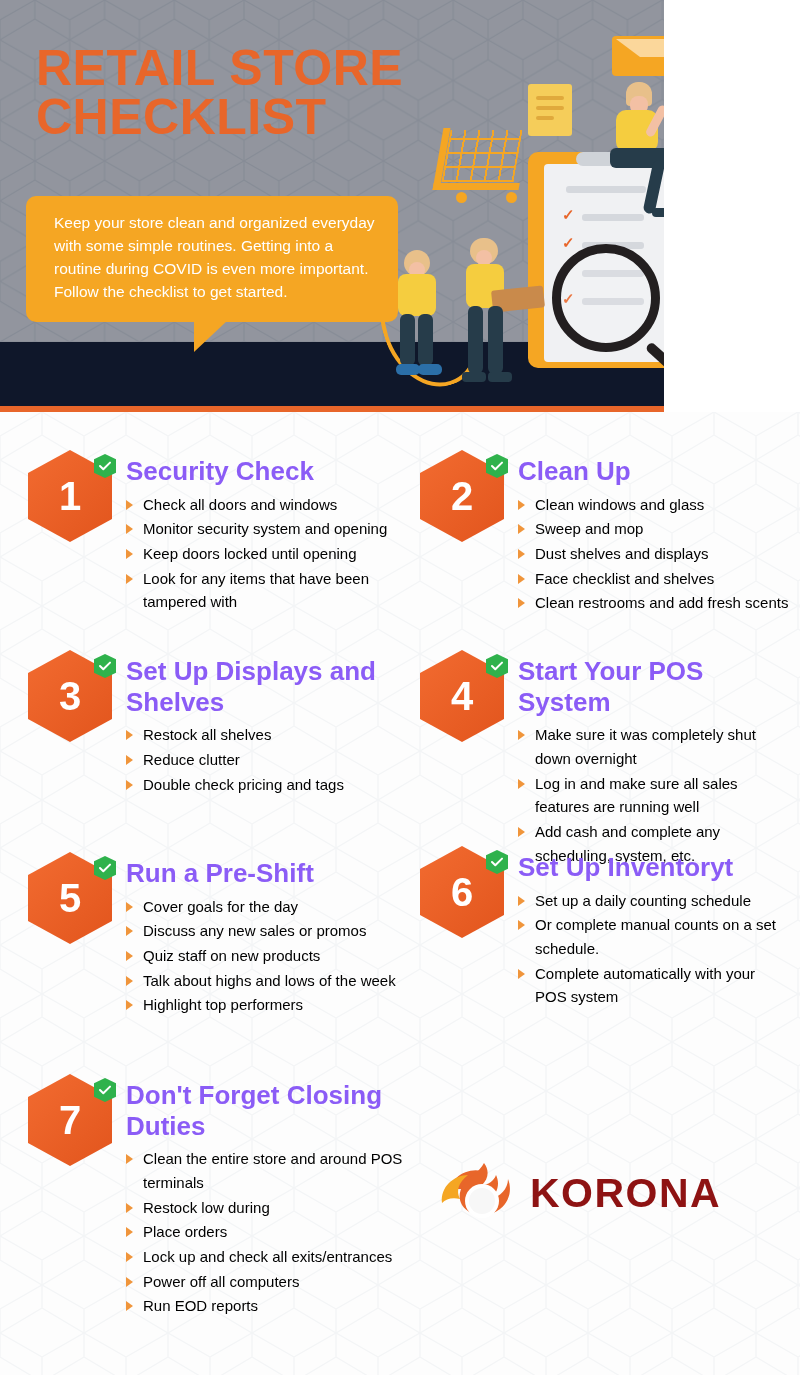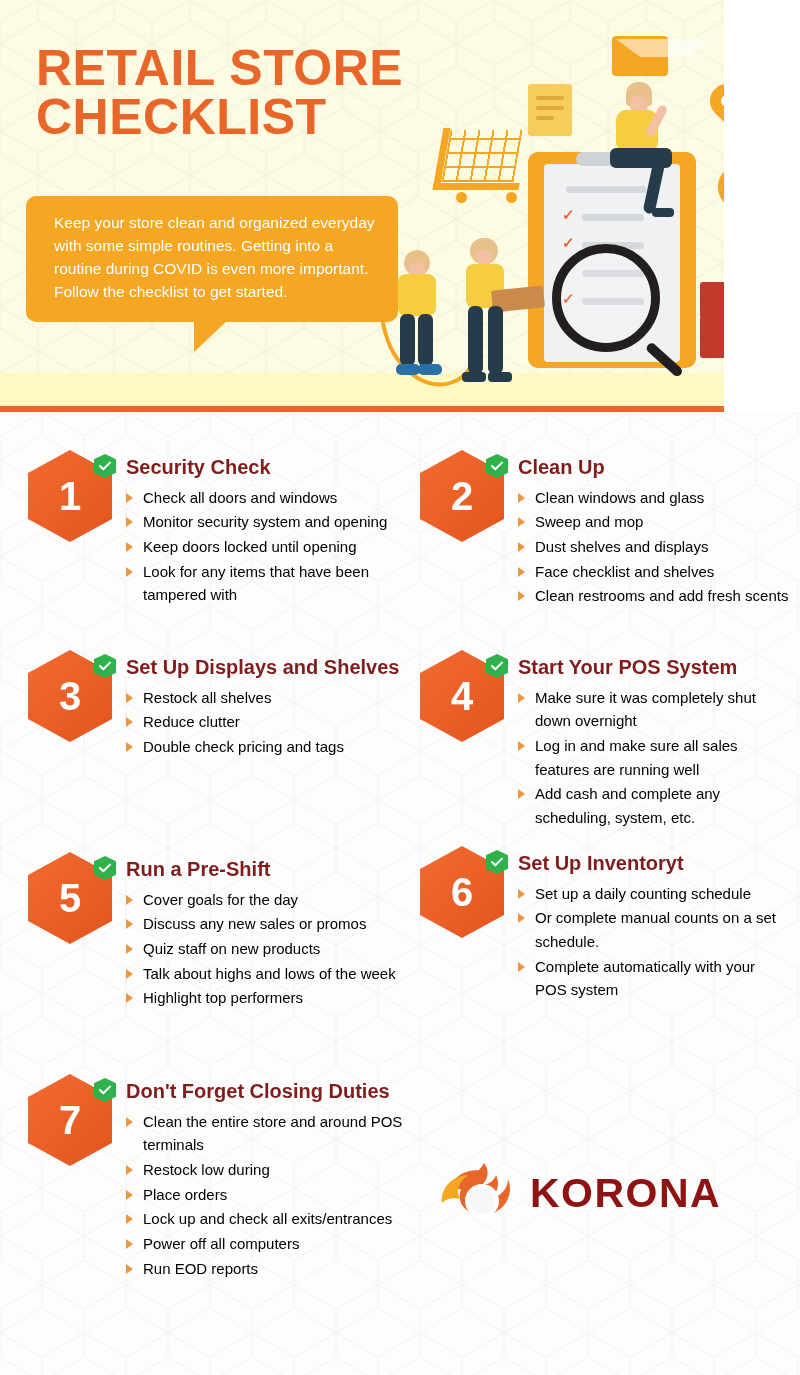--- a/index.html
+++ b/index.html
@@ -9,23 +9,23 @@
     height: 1375px;
     font-family: "Liberation Sans", sans-serif;
     background: #ffffff;
     overflow: hidden;
     position: relative;
   }
 
   
   .header {
     position: relative;
-    width: 724px;
+    width: 664px;
     height: 412px;
-    background: #fef9c3;
+    background: #0f172a;
     overflow: hidden;
   }
   .hex-bg {
     position: absolute;
     inset: 0;
     opacity: 0.55;
   }
   .header-rule {
     position: absolute;
     left: 0; top: 406px;
@@ -192,22 +192,22 @@
     width: 22px; height: 24px;
     background: #2fb24c;
     clip-path: polygon(50% 0%, 100% 22%, 100% 78%, 50% 100%, 0% 78%, 0% 22%);
     display: flex; align-items: center; justify-content: center;
   }
   .badge svg { display: block; }
   .item-body {
     padding-left: 14px;
   }
   .item-title {
-    color: #7f1d1d;
-    font-size: 20px;
+    color: #8b5cf6;
+    font-size: 26px;
     font-weight: bold;
     line-height: 1.18;
     margin: 6px 0 6px 0;
   }
   .bullets { list-style: none; margin: 0; padding: 0; }
   .bullets li {
     position: relative;
     padding-left: 17px;
     font-size: 15px;
     line-height: 1.58;

